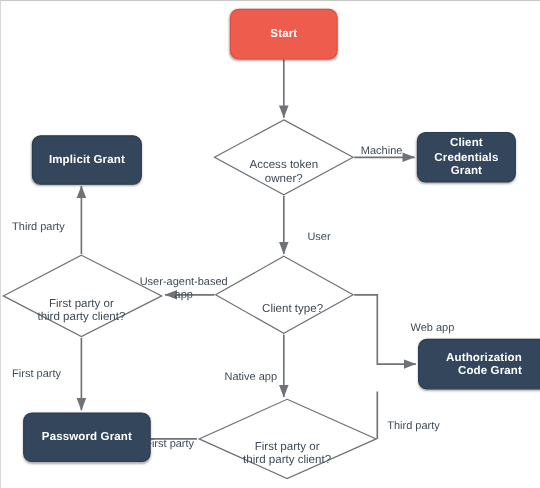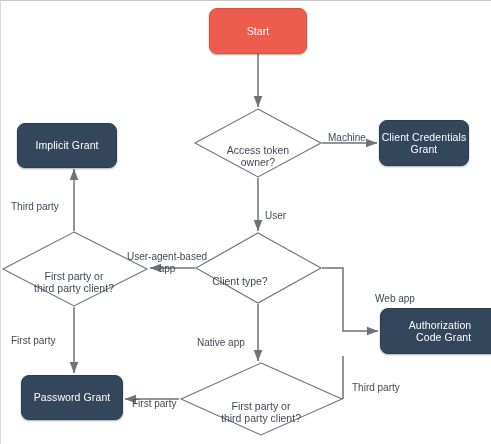--- a/index.html
+++ b/index.html
@@ -30,21 +30,21 @@
     box-sizing: border-box;
     display: flex;
     align-items: center;
     justify-content: center;
     text-align: center;
     line-height: 1.18;
   }
   .box {
     border-radius: 8px;
     color: #ffffff;
-    font-weight: normal;
+    font-weight: bold;
     font-size: 10.5px;
     letter-spacing: 0.1px;
     box-shadow: 0 1px 2px rgba(0,0,0,0.32);
   }
   .box.start {
     background: #ee5c4d;
     border: 1px solid #e04b3d;
   }
   .box.dark {
     background: #33465b;
@@ -116,78 +116,78 @@
 
   <div class="node box start" style="left:208px; top:7px; width:98px; height:46px;">
     <span>Start</span>
   </div>
 
   <div class="node box dark" style="left:378px; top:119px; width:90px; height:46px;">
     <span style="white-space:pre-line;">Client Credentials
 Grant</span>
   </div>
 
-  <div class="node box dark" style="left:16px; top:122px; width:100px; height:45px;">
+  <div class="node box dark" style="left:28px; top:122px; width:100px; height:45px;">
     <span>Implicit Grant</span>
   </div>
 
   <div class="node box dark" style="left:379px; top:307px; width:120px; height:46px;text-align:right;">
     <span style="white-space:pre-line;">Authorization
 Code Grant</span>
   </div>
 
-  <div class="node box dark" style="left:20px; top:374px; width:102px; height:45px;">
+  <div class="node box dark" style="left:20px; top:374px; width:116px; height:45px;">
     <span>Password Grant</span>
   </div>
 
   <div class="diamond-label" style="left:197px; top:130px; width:120px;">
     <span>Access token
 owner?</span>
   </div>
 
   <div class="diamond-label" style="left:13px; top:256px; width:120px;">
     <span>First party or
 third party client?</span>
   </div>
 
-  <div class="diamond-label" style="left:184px; top:261px; width:110px;">
+  <div class="diamond-label" style="left:210px; top:261px; width:110px;">
     <span>Client type?</span>
   </div>
 
   <div class="diamond-label" style="left:200px; top:386px; width:120px;">
     <span>First party or
 third party client?</span>
   </div>
 
   <div class="edge-label" style="left:327px; top:119px; width:60px; text-align:left;">
     <span>Machine</span>
   </div>
 
-  <div class="edge-label" style="left:264px; top:197px; width:50px; text-align:left;">
+  <div class="edge-label" style="left:264px; top:197px; width:50px; text-align:center;">
     <span>User</span>
   </div>
 
   <div class="edge-label" style="left:10px; top:188px; width:70px; text-align:left;">
     <span>Third party</span>
   </div>
 
   <div class="edge-label" style="left:118px; top:238px; width:96px; ">
     <span>User-agent-based
 app</span>
   </div>
 
   <div class="edge-label" style="left:10px; top:322px; width:70px; text-align:left;">
     <span>First party</span>
   </div>
 
-  <div class="edge-label" style="left:364px; top:280px; width:60px; text-align:center;">
+  <div class="edge-label" style="left:352px; top:280px; width:60px; text-align:right;">
     <span>Web app</span>
   </div>
 
-  <div class="edge-label" style="left:196px; top:324px; width:62px; text-align:left;">
+  <div class="edge-label" style="left:196px; top:324px; width:62px; text-align:center;">
     <span>Native app</span>
   </div>
 
   <div class="edge-label" style="left:351px; top:369px; width:70px; text-align:left;">
     <span>Third party</span>
   </div>
 
   <div class="edge-label" style="left:131px; top:385px; width:70px; text-align:left;">
     <span>First party</span>
   </div>

